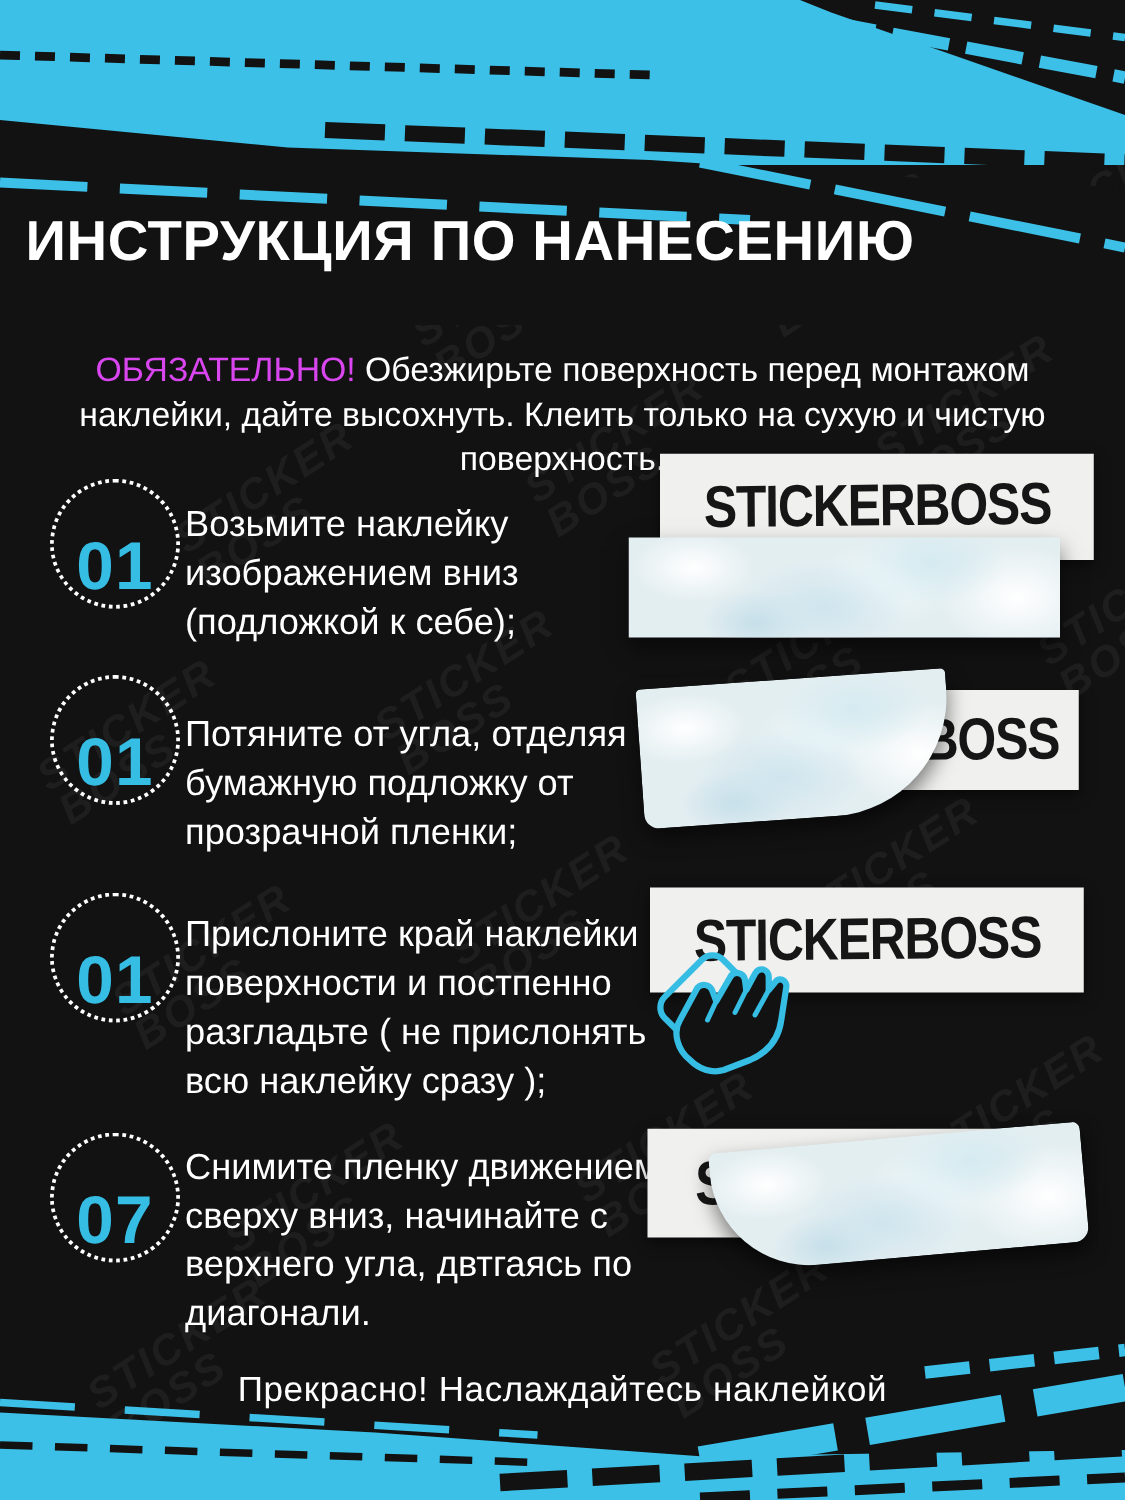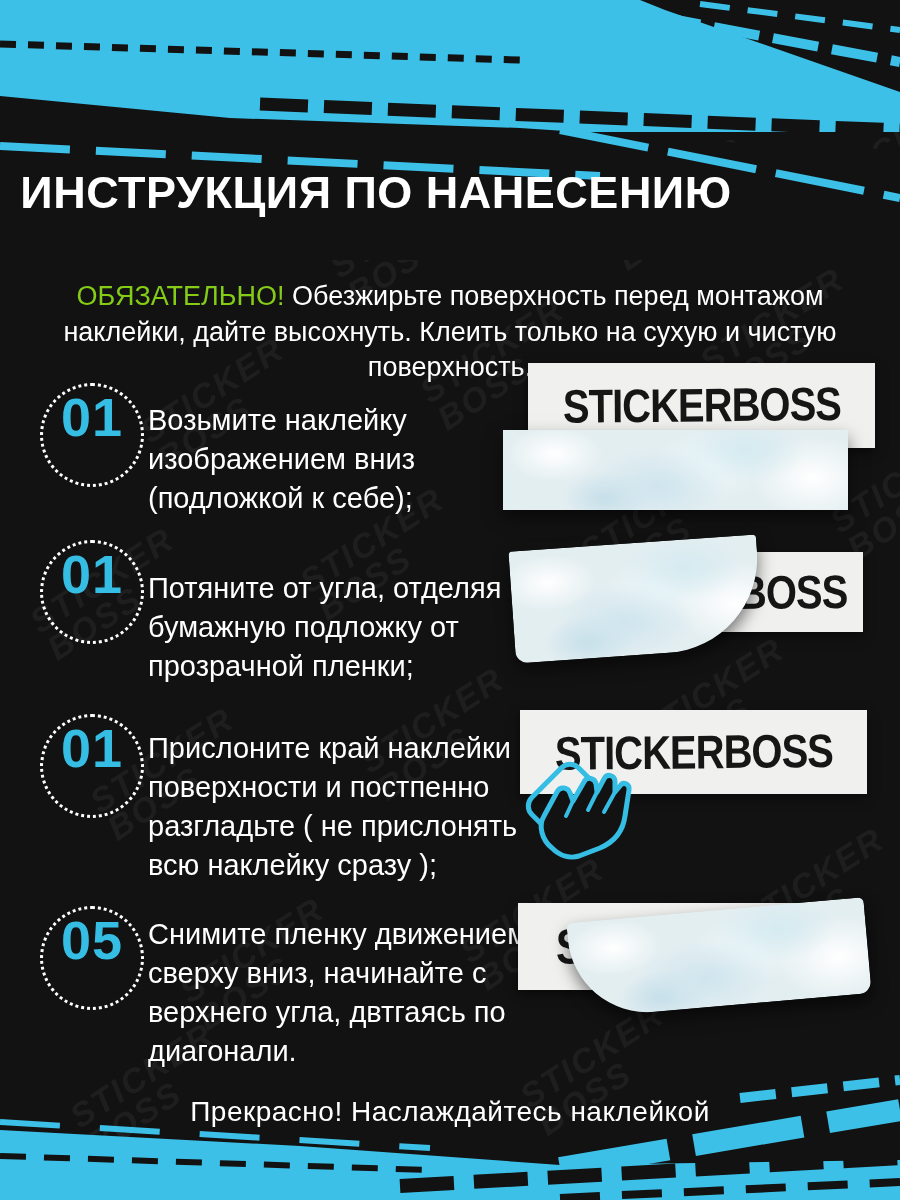--- a/index.html
+++ b/index.html
@@ -13,25 +13,25 @@
 
   
   .band-top{position:absolute;left:0;top:0;width:900px;height:260px;z-index:2;}
   .band-bottom{position:absolute;left:0;bottom:0;width:900px;height:130px;z-index:2;}
 
   
   .title{position:absolute;left:0;top:138px;width:752px;text-align:center;z-index:3;
          font-size:45px;font-weight:800;line-height:1.13;letter-spacing:0.5px;}
   .warning{position:absolute;left:30px;top:252px;width:840px;text-align:center;z-index:3;
            font-size:27px;line-height:1.32;font-weight:500;}
-  .warning .hl{color:#84cc16;}
+  .warning .hl{color:#d946ef;}
 
   
   .badge{position:absolute;width:98px;height:98px;border:3px dotted #ffffff;border-radius:50%;
-         display:flex;align-items:flex-start;justify-content:center;z-index:3;}
+         display:flex;align-items:flex-end;justify-content:center;z-index:3;}
   .badge .num{font-size:54px;font-weight:800;color:#35bde4;letter-spacing:1px;}
   .stept{position:absolute;left:148px;width:390px;font-size:29px;line-height:1.34;z-index:3;}
 
   .badge.b1{left:40px;top:383px;} .stept.t1{top:372px;}
   .badge.b2{left:40px;top:540px;} .stept.t2{top:540px;}
   .badge.b3{left:40px;top:714px;} .stept.t3{top:700px;}
   .badge.b4{left:40px;top:906px;} .stept.t4{top:886px;}
 
   
   .paper{position:absolute;background:#f0f1ef;display:flex;align-items:center;z-index:3;
@@ -155,21 +155,21 @@
   <div class="paper p3">
       <span class="logo">STICKERBOSS</span>
     </div>
   <svg class="hand" width="140" height="125" viewBox="0 0 140 125">
     <rect x="35" y="25" width="66" height="66" rx="12" fill="none" stroke="#35bde4" stroke-width="5" transform="rotate(45 68 58)"></rect>
     <path d="M50 100 C40 92 36 78 42 68 L55 44 C58 38 66 39 68 45 L71 53 L82 34 C85 28 93 30 94 36 L95 44 L102 31 C105 25 113 27 113 34 L113 44 L118 38 C121 33 128 36 127 42 L123 68 C121 83 112 94 98 100 L77 108 C67 111 57 107 50 100 Z" fill="#121212" stroke="#35bde4" stroke-width="5" stroke-linejoin="round"></path>
     <path d="M71 53 L64 68 M95 44 L86 62 M113 44 L102 64" fill="none" stroke="#35bde4" stroke-width="4" stroke-linecap="round"></path>
   </svg>
 
   <div class="badge b4">
-      <span class="num">05</span>
+      <span class="num">07</span>
     </div>
   <p class="stept t4">Снимите пленку движением сверху вниз, начинайте с верхнего угла, двтгаясь по диагонали.</p>
   <div class="paper p4">
       <span class="logo">S</span>
     </div>
   <div class="ice i4"></div>
 
   <p class="footer">Прекрасно! Наслаждайтесь наклейкой</p>
 
 </div>

